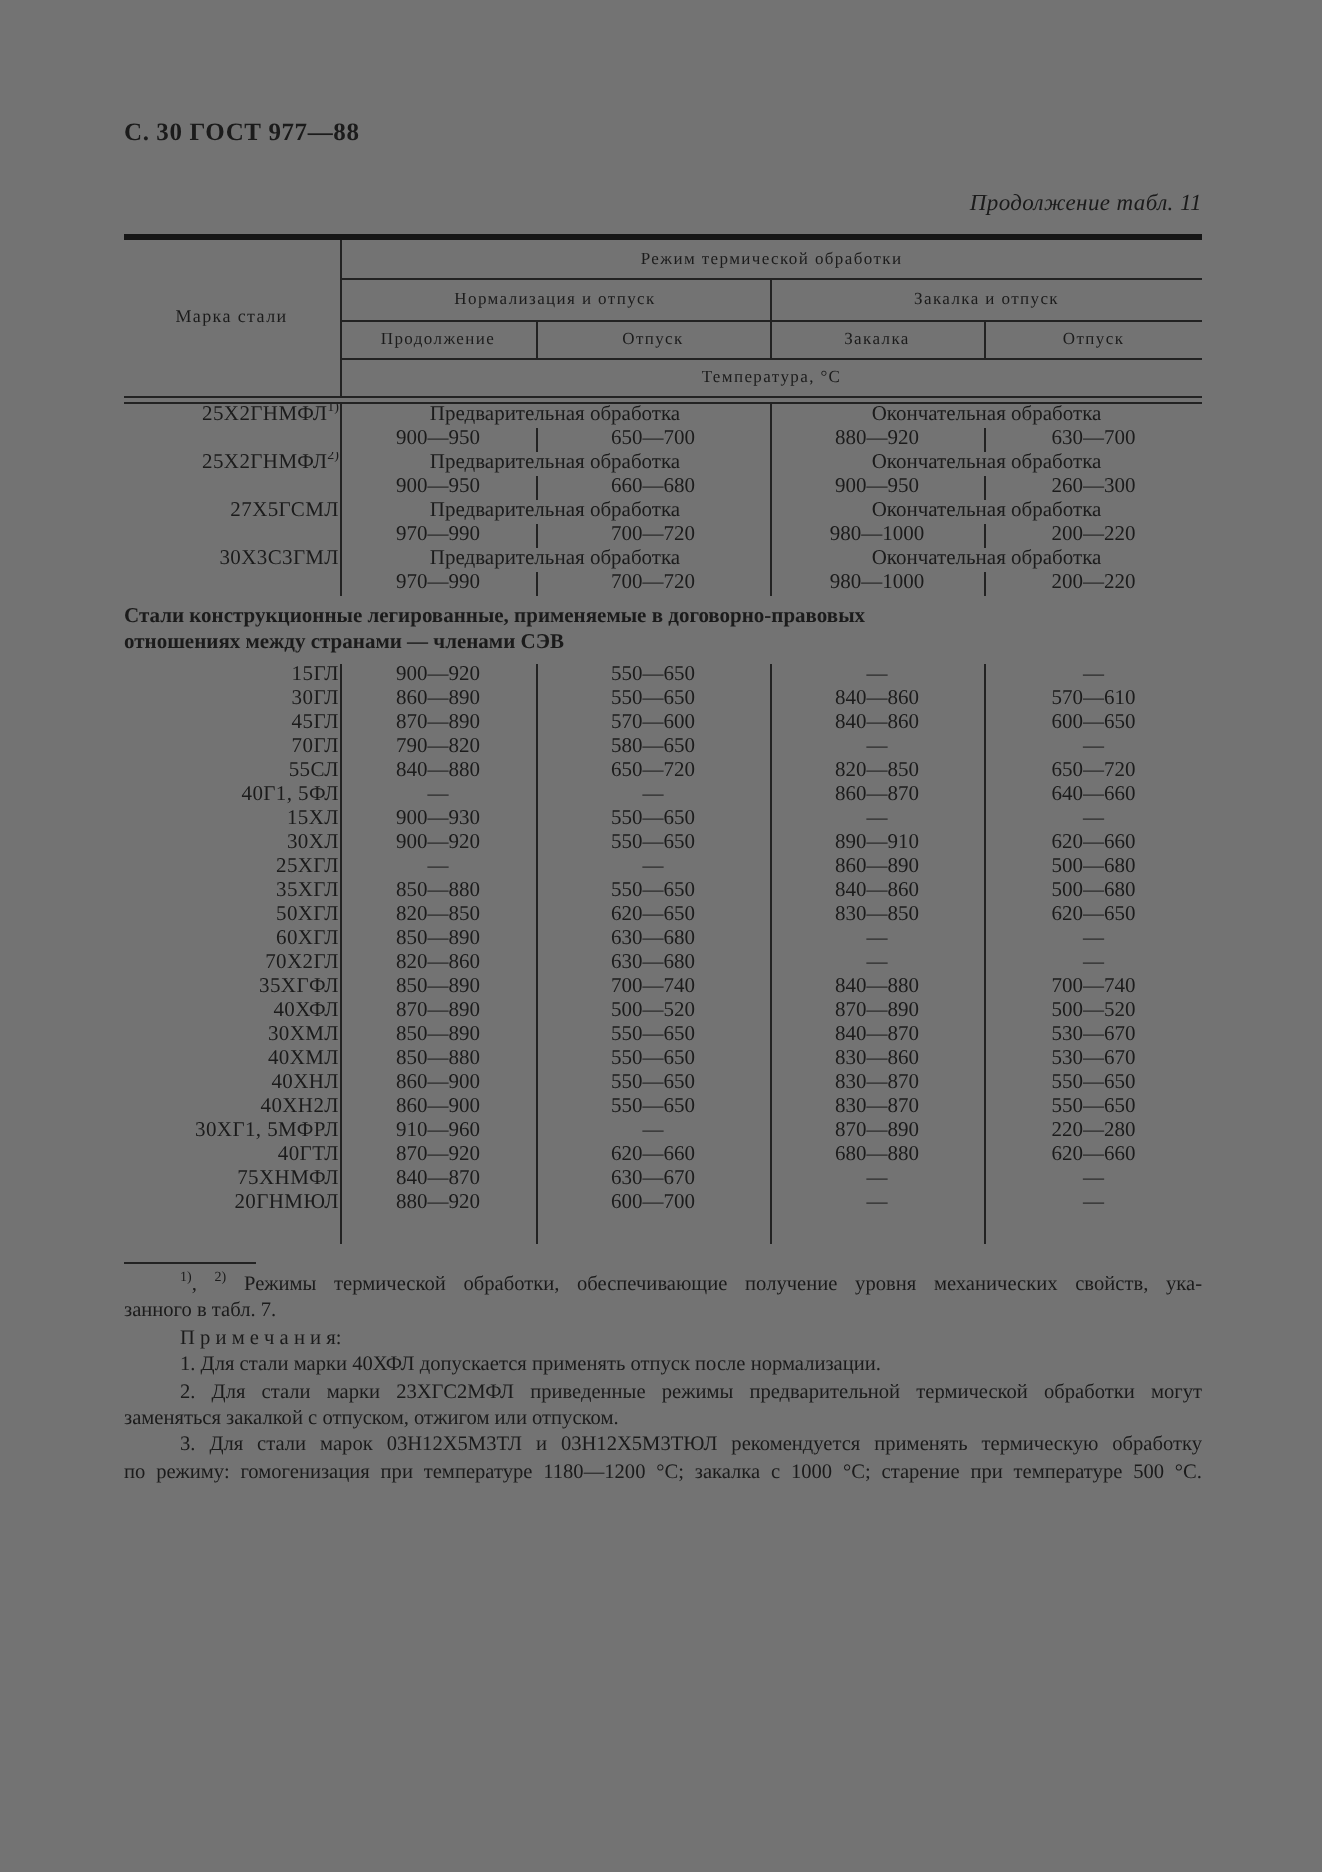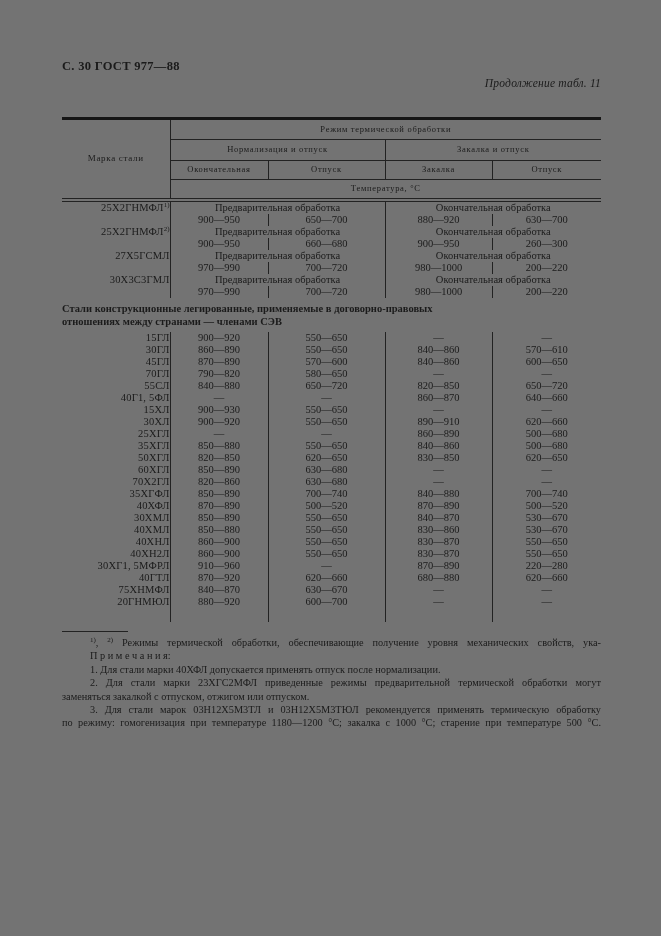--- a/index.html
+++ b/index.html
@@ -8,21 +8,21 @@
     font-family:"Liberation Serif","DejaVu Serif",serif; color:#1b1b1b;
     -webkit-font-smoothing:antialiased;
   }
   .page { position:absolute; inset:0; background:#737373; }
 
   .hdr-left {
     position:absolute; left:62px; top:59px;
     font-weight:bold; font-size:12.5px; letter-spacing:.3px;
   }
   .continuation {
-    position:absolute; right:60px; top:77px;
+    position:absolute; right:60px; top:96px;
     font-style:italic; font-size:11.5px; letter-spacing:.2px;
   }
 
   .tablewrap { position:absolute; left:62px; top:117px; width:539px; }
   table.gost {
     border-collapse:collapse; table-layout:fixed; width:539px;
     border-top:3px solid #161616;
   }
   table.gost td { padding:0; overflow:hidden; white-space:nowrap; }
 
@@ -80,21 +80,21 @@
       <thead>
         <tr class="rowA">
           <td rowspan="4" class="br bdd h-marka">Марка стали</td>
           <td colspan="4" class="bb">Режим термической обработки</td>
         </tr>
         <tr class="rowB">
           <td colspan="2" class="bb br">Нормализация и отпуск</td>
           <td colspan="2" class="bb">Закалка и отпуск</td>
         </tr>
         <tr class="rowC">
-          <td class="bb br">Окончательная</td>
+          <td class="bb br">Продолжение</td>
           <td class="bb br">Отпуск</td>
           <td class="bb br">Закалка</td>
           <td class="bb">Отпуск</td>
         </tr>
         <tr class="rowD">
           <td colspan="4" class="bdd">Температура, °С</td>
         </tr>
       </thead>
       <tbody>
           <tr class="r-data">
@@ -316,20 +316,21 @@
             <td></td>
           </tr>
         </tbody>
     </table>
   </div>
 
   <div class="footnotes">
     <div class="fn-rule"></div>
     <div>
         <div class="fn-line fn-ind fn-just"><sup class="fnmark">1)</sup><span>, </span><sup class="fnmark">2)</sup><span> Режимы термической обработки, обеспечивающие получение уровня механических свойств, ука-</span></div>
+        <div class="fn-line">занного в табл. 7.</div>
         <div class="fn-line fn-ind">П р и м е ч а н и я:</div>
         <div class="fn-line fn-ind">1. Для стали марки 40ХФЛ допускается применять отпуск после нормализации.</div>
         <div class="fn-line fn-ind fn-just">2. Для стали марки 23ХГС2МФЛ приведенные режимы предварительной термической обработки могут</div>
         <div class="fn-line">заменяться закалкой с отпуском, отжигом или отпуском.</div>
         <div class="fn-line fn-ind fn-just">3. Для стали марок 03Н12Х5М3ТЛ и 03Н12Х5М3ТЮЛ рекомендуется применять термическую обработку</div>
         <div class="fn-line fn-just">по режиму: гомогенизация при температуре 1180—1200 °С; закалка с 1000 °С; старение при температуре 500 °С.</div>
       </div>
   </div>
 
 </div>

